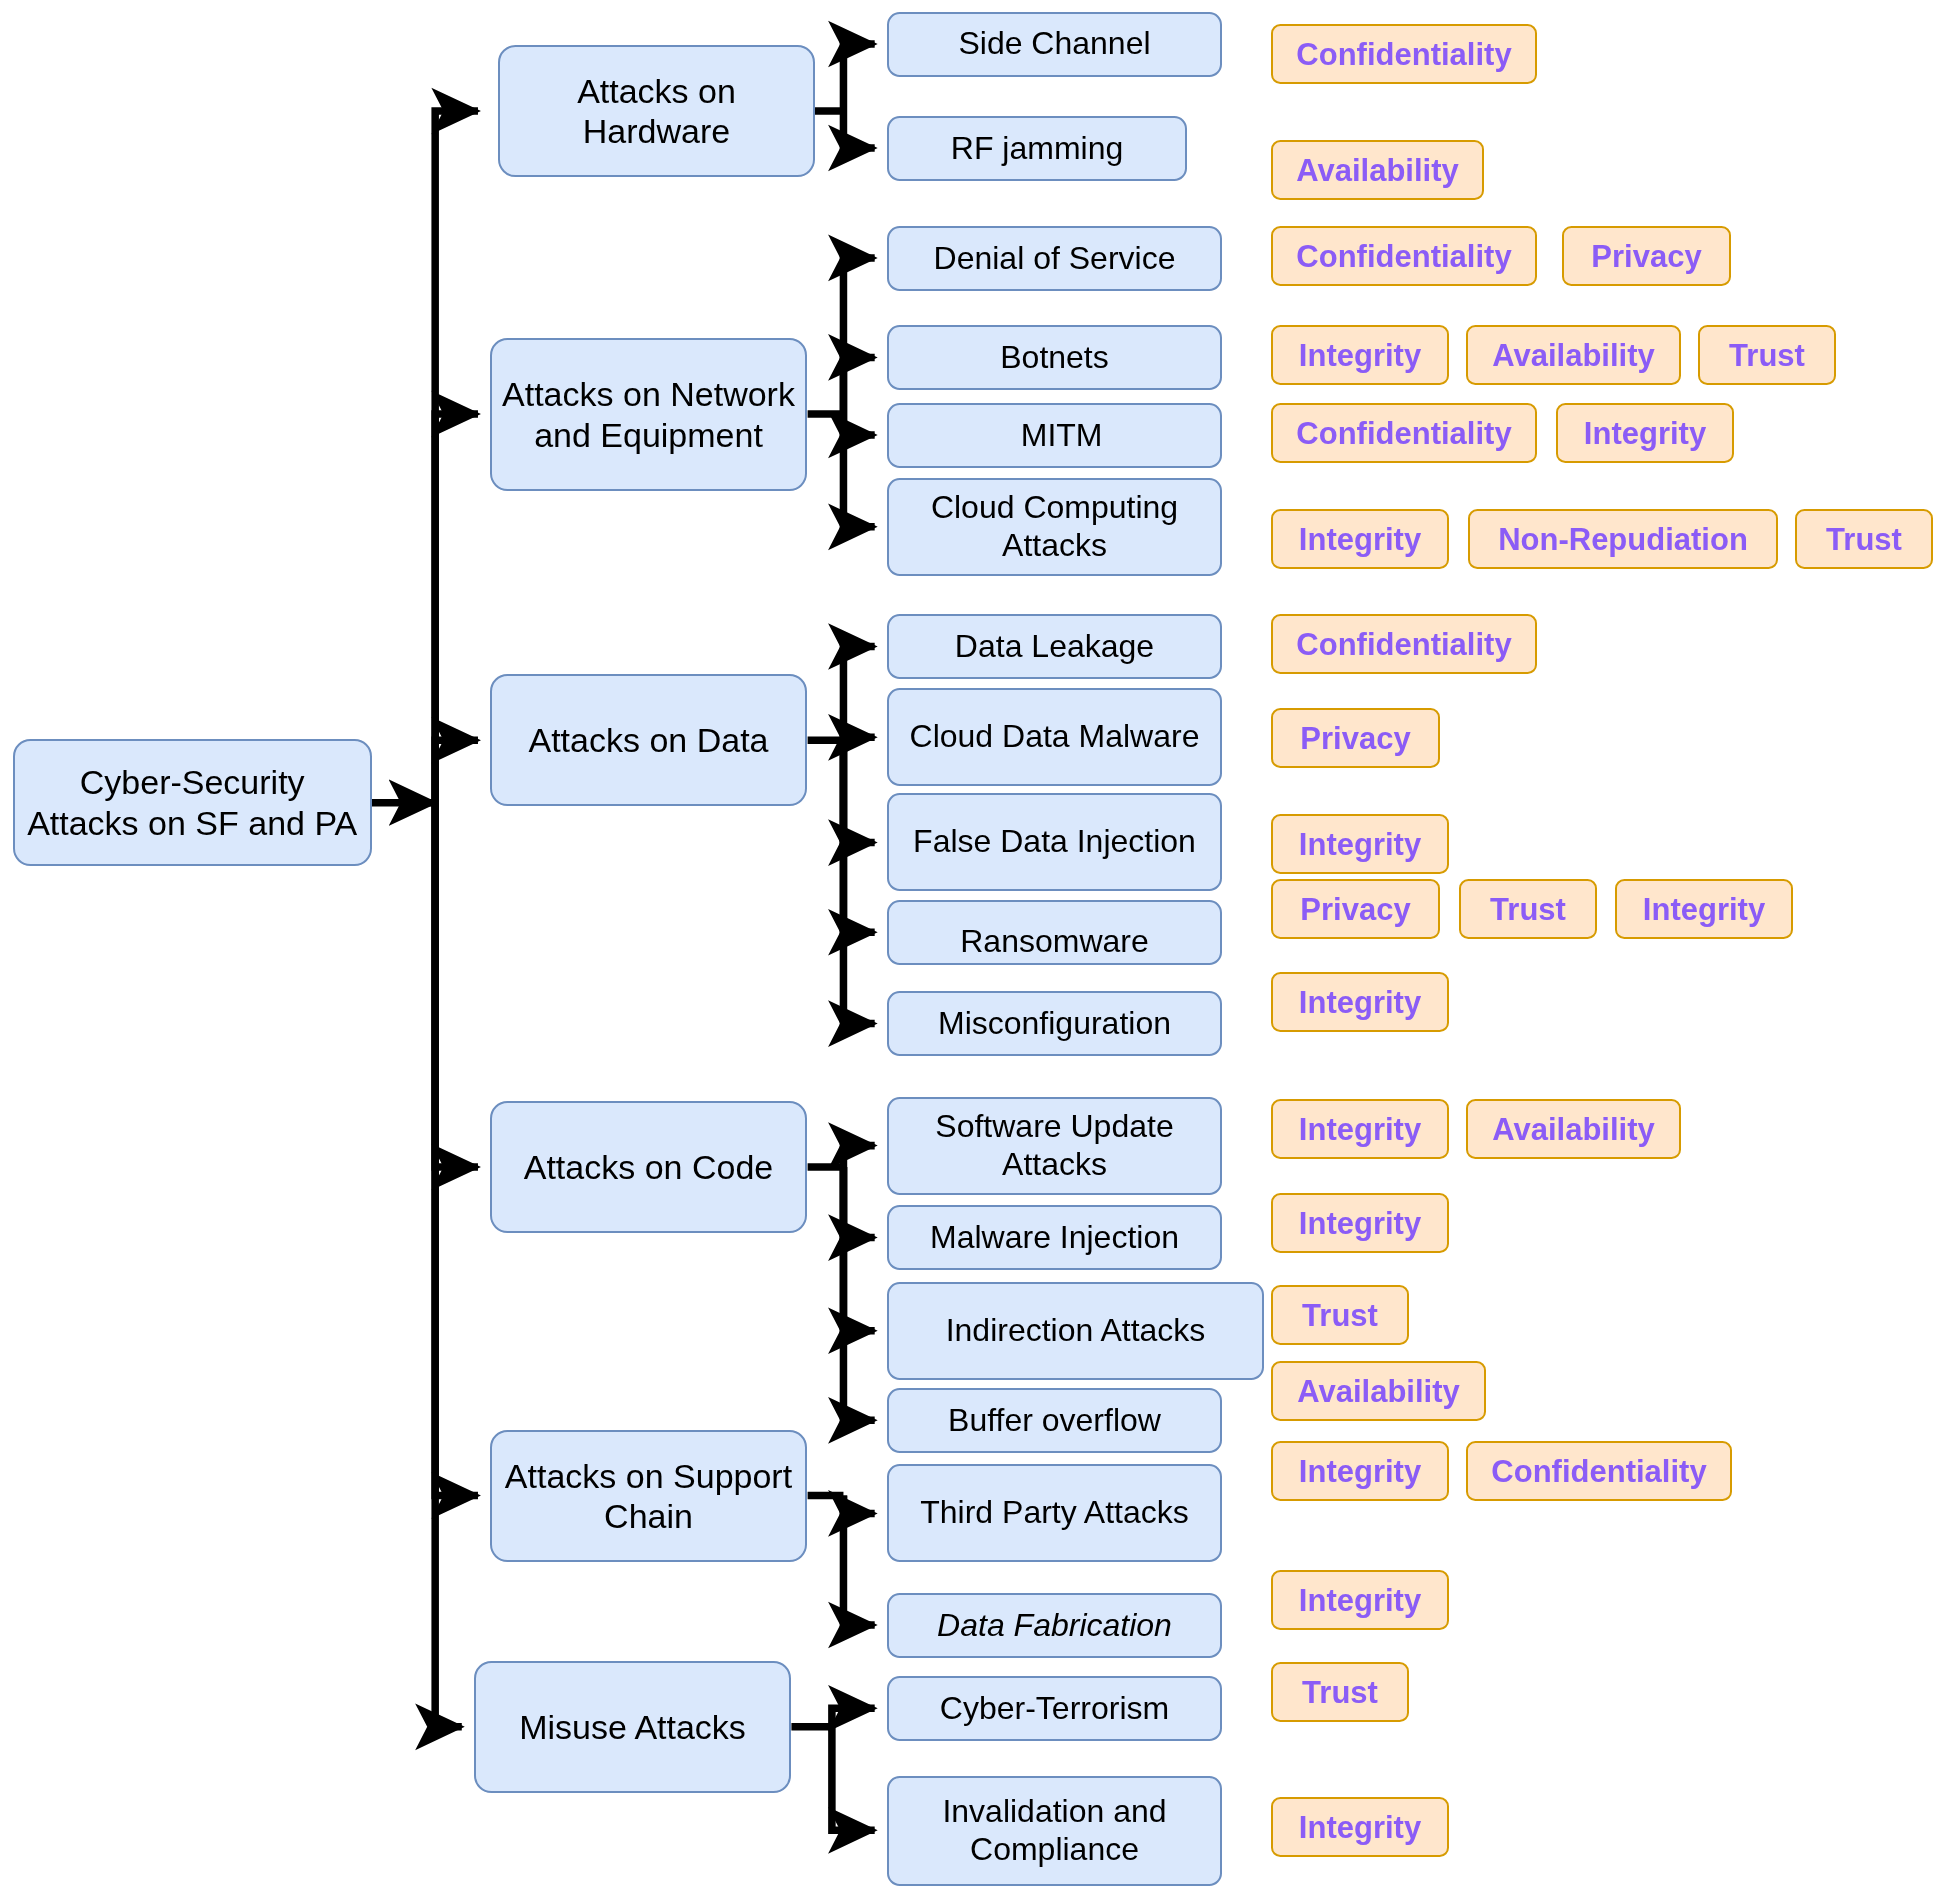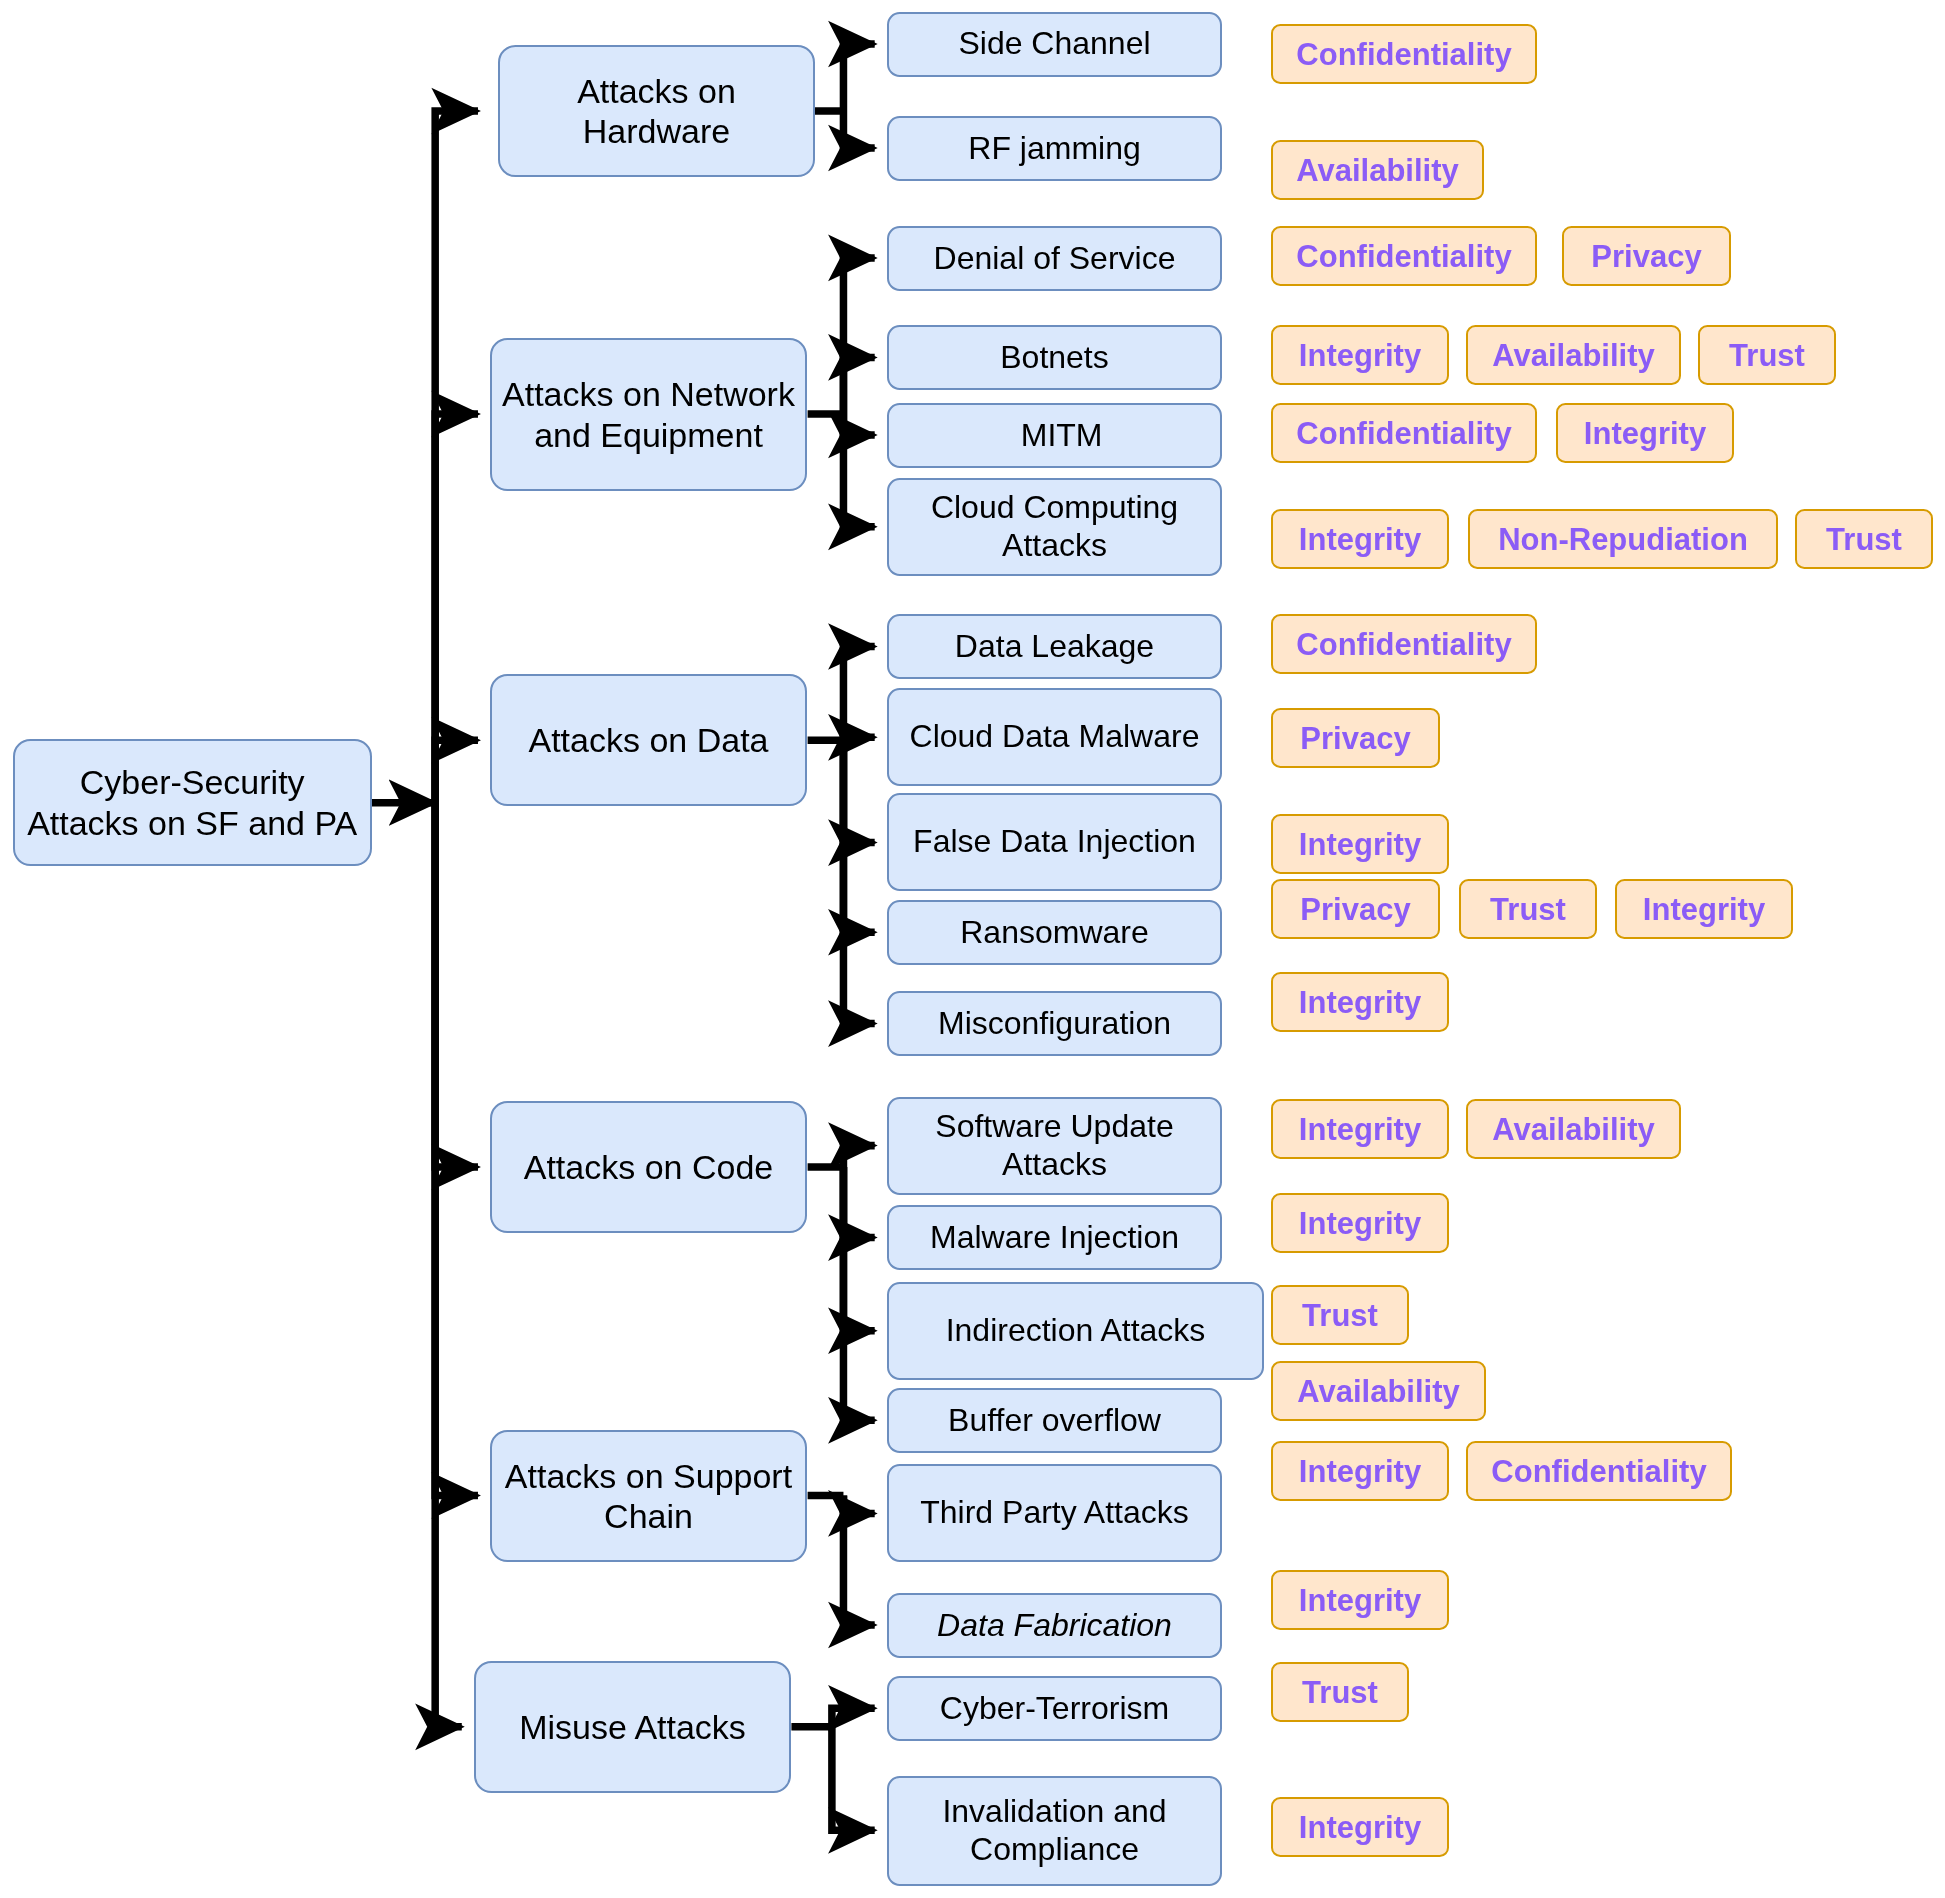--- a/index.html
+++ b/index.html
@@ -128,21 +128,21 @@
       <div class="node cat" style="left: 498px; top: 45px; width: 317px; height: 132px;"><span class="">Attacks on Hardware</span></div>
       <div class="node cat" style="left: 490px; top: 338px; width: 317px; height: 153px;"><span class="">Attacks on Network and Equipment</span></div>
       <div class="node cat" style="left: 490px; top: 674px; width: 317px; height: 132px;"><span class="">Attacks on Data</span></div>
       <div class="node cat" style="left: 490px; top: 1101px; width: 317px; height: 132px;"><span class="">Attacks on Code</span></div>
       <div class="node cat" style="left: 490px; top: 1430px; width: 317px; height: 132px;"><span class="">Attacks on Support Chain</span></div>
       <div class="node cat" style="left: 474px; top: 1661px; width: 317px; height: 132px;"><span class="">Misuse Attacks</span></div>
       <div class="node leaf" style="left: 887px; top: 11.6px; width: 335px; height: 65px;"><span class="">Side Channel</span></div>
       <div class="tag" style="left: 1271px; top: 24px; width: 266px; height: 60px;">
         <span class="">Confidentiality</span>
       </div>
-      <div class="node leaf" style="left: 887px; top: 116px; width: 335px; height: 65px;"><span class="">RF jamming</span></div>
+      <div class="node leaf" style="left: 887px; top: 116px; width: 300px; height: 65px;"><span class="">RF jamming</span></div>
       <div class="tag" style="left: 1271px; top: 140px; width: 213px; height: 60px;">
         <span class="">Availability</span>
       </div>
       <div class="node leaf" style="left: 887px; top: 226px; width: 335px; height: 65px;"><span class="">Denial of Service</span></div>
       <div class="tag" style="left: 1271px; top: 226px; width: 266px; height: 60px;">
         <span class="">Confidentiality</span>
       </div>
       <div class="tag" style="left: 1562px; top: 226px; width: 169px; height: 60px;">
         <span class="">Privacy</span>
       </div>
@@ -178,21 +178,21 @@
         <span class="">Confidentiality</span>
       </div>
       <div class="node leaf" style="left: 887px; top: 688px; width: 335px; height: 98px;"><span class="">Cloud Data Malware</span></div>
       <div class="tag" style="left: 1271px; top: 708px; width: 169px; height: 60px;">
         <span class="">Privacy</span>
       </div>
       <div class="node leaf" style="left: 887px; top: 793px; width: 335px; height: 98px;"><span class="">False Data Injection</span></div>
       <div class="tag" style="left: 1271px; top: 814px; width: 178px; height: 60px;">
         <span class="">Integrity</span>
       </div>
-      <div class="node leaf" style="left: 887px; top: 900px; width: 335px; height: 65px;"><span class="">Ransomware</span></div>
+      <div class="node leaf" style="left: 887px; top: 900px; width: 335px; height: 65px; align-items: flex-end;"><span class="">Ransomware</span></div>
       <div class="tag" style="left: 1271px; top: 879px; width: 169px; height: 60px;">
         <span class="">Privacy</span>
       </div>
       <div class="tag" style="left: 1459px; top: 879px; width: 138px; height: 60px;">
         <span class="">Trust</span>
       </div>
       <div class="tag" style="left: 1615px; top: 879px; width: 178px; height: 60px;">
         <span class="">Integrity</span>
       </div>
       <div class="node leaf" style="left: 887px; top: 991px; width: 335px; height: 65px;"><span class="">Misconfiguration</span></div>

